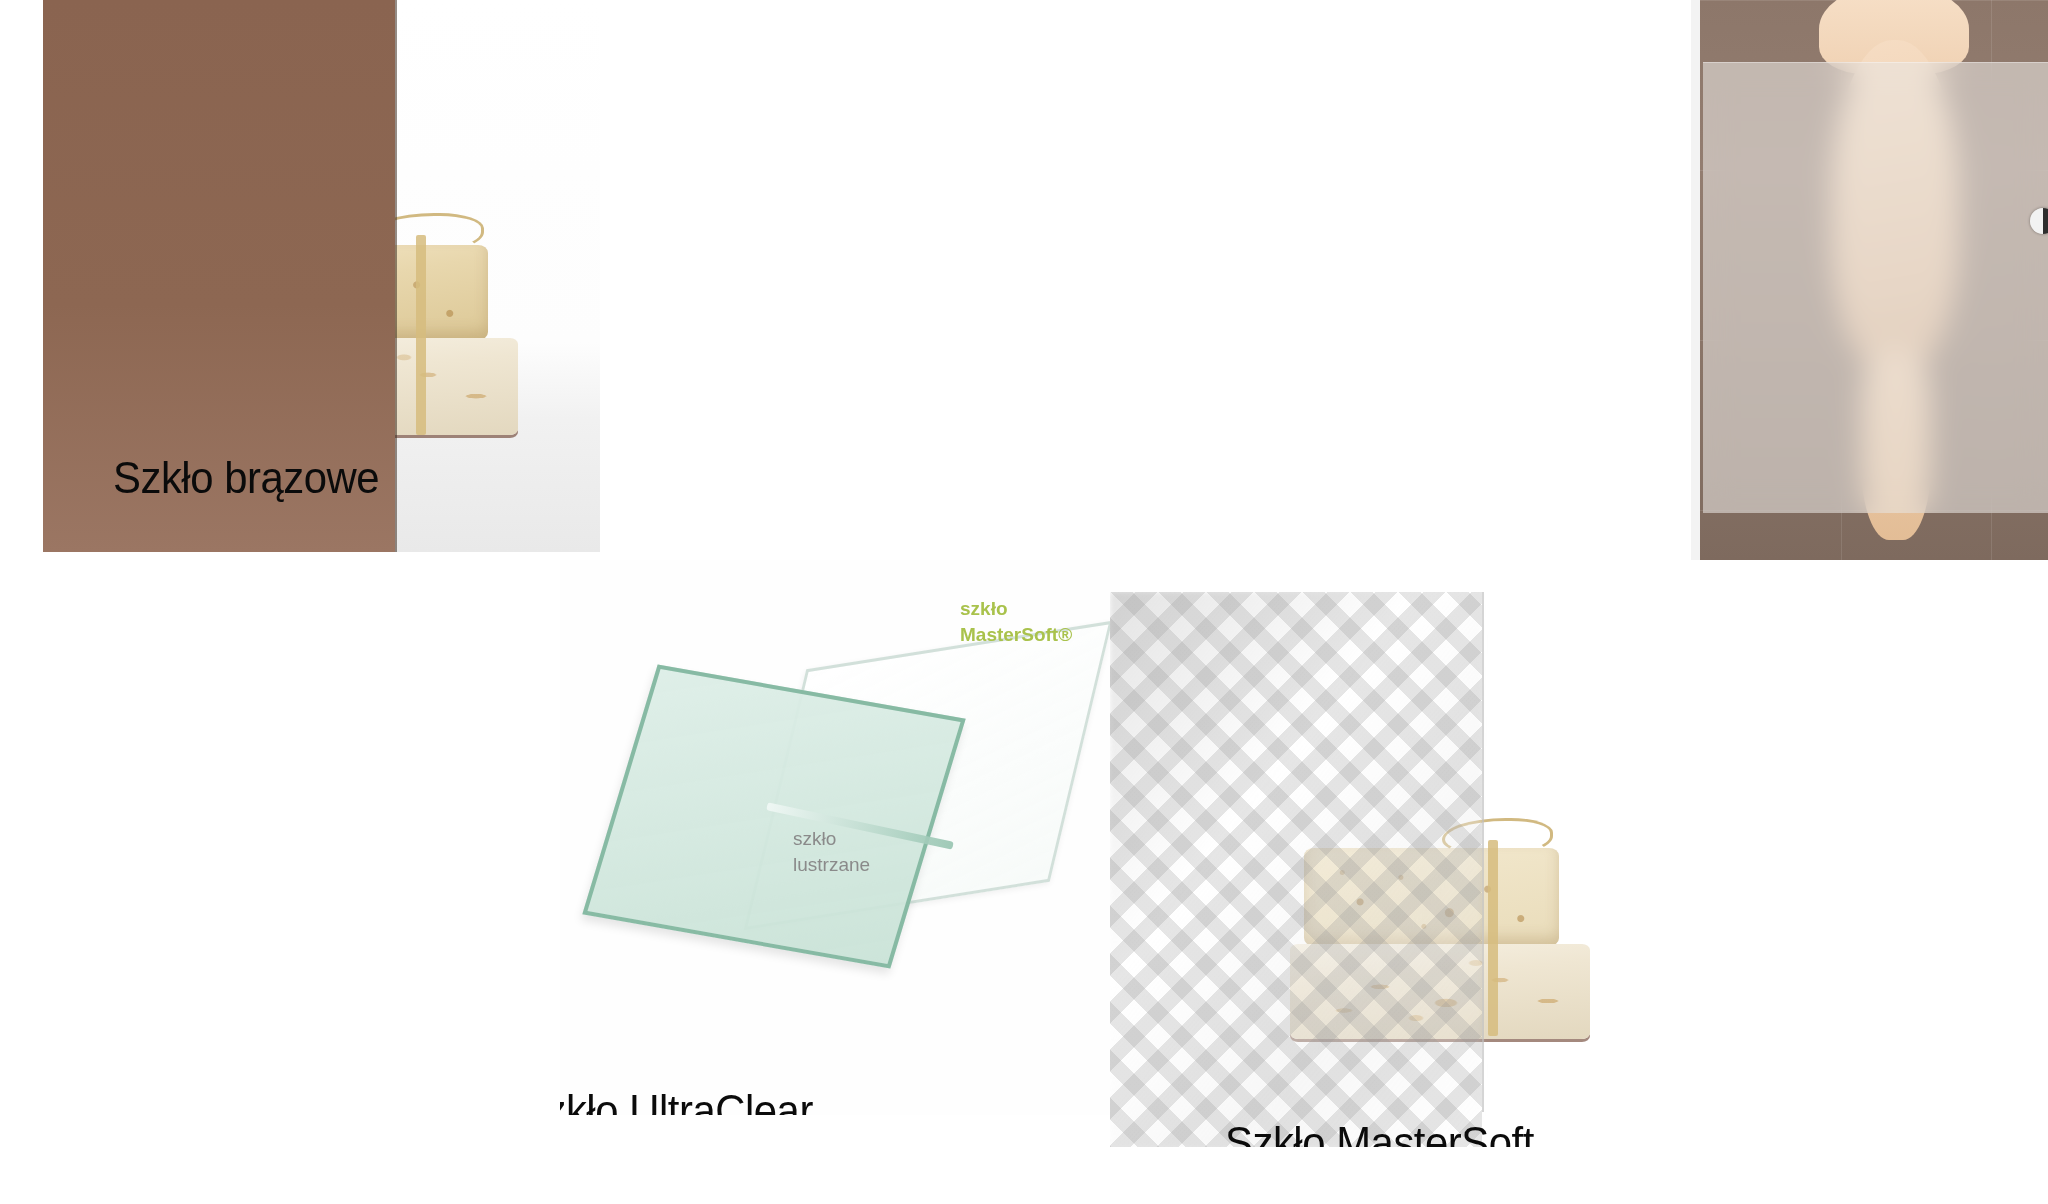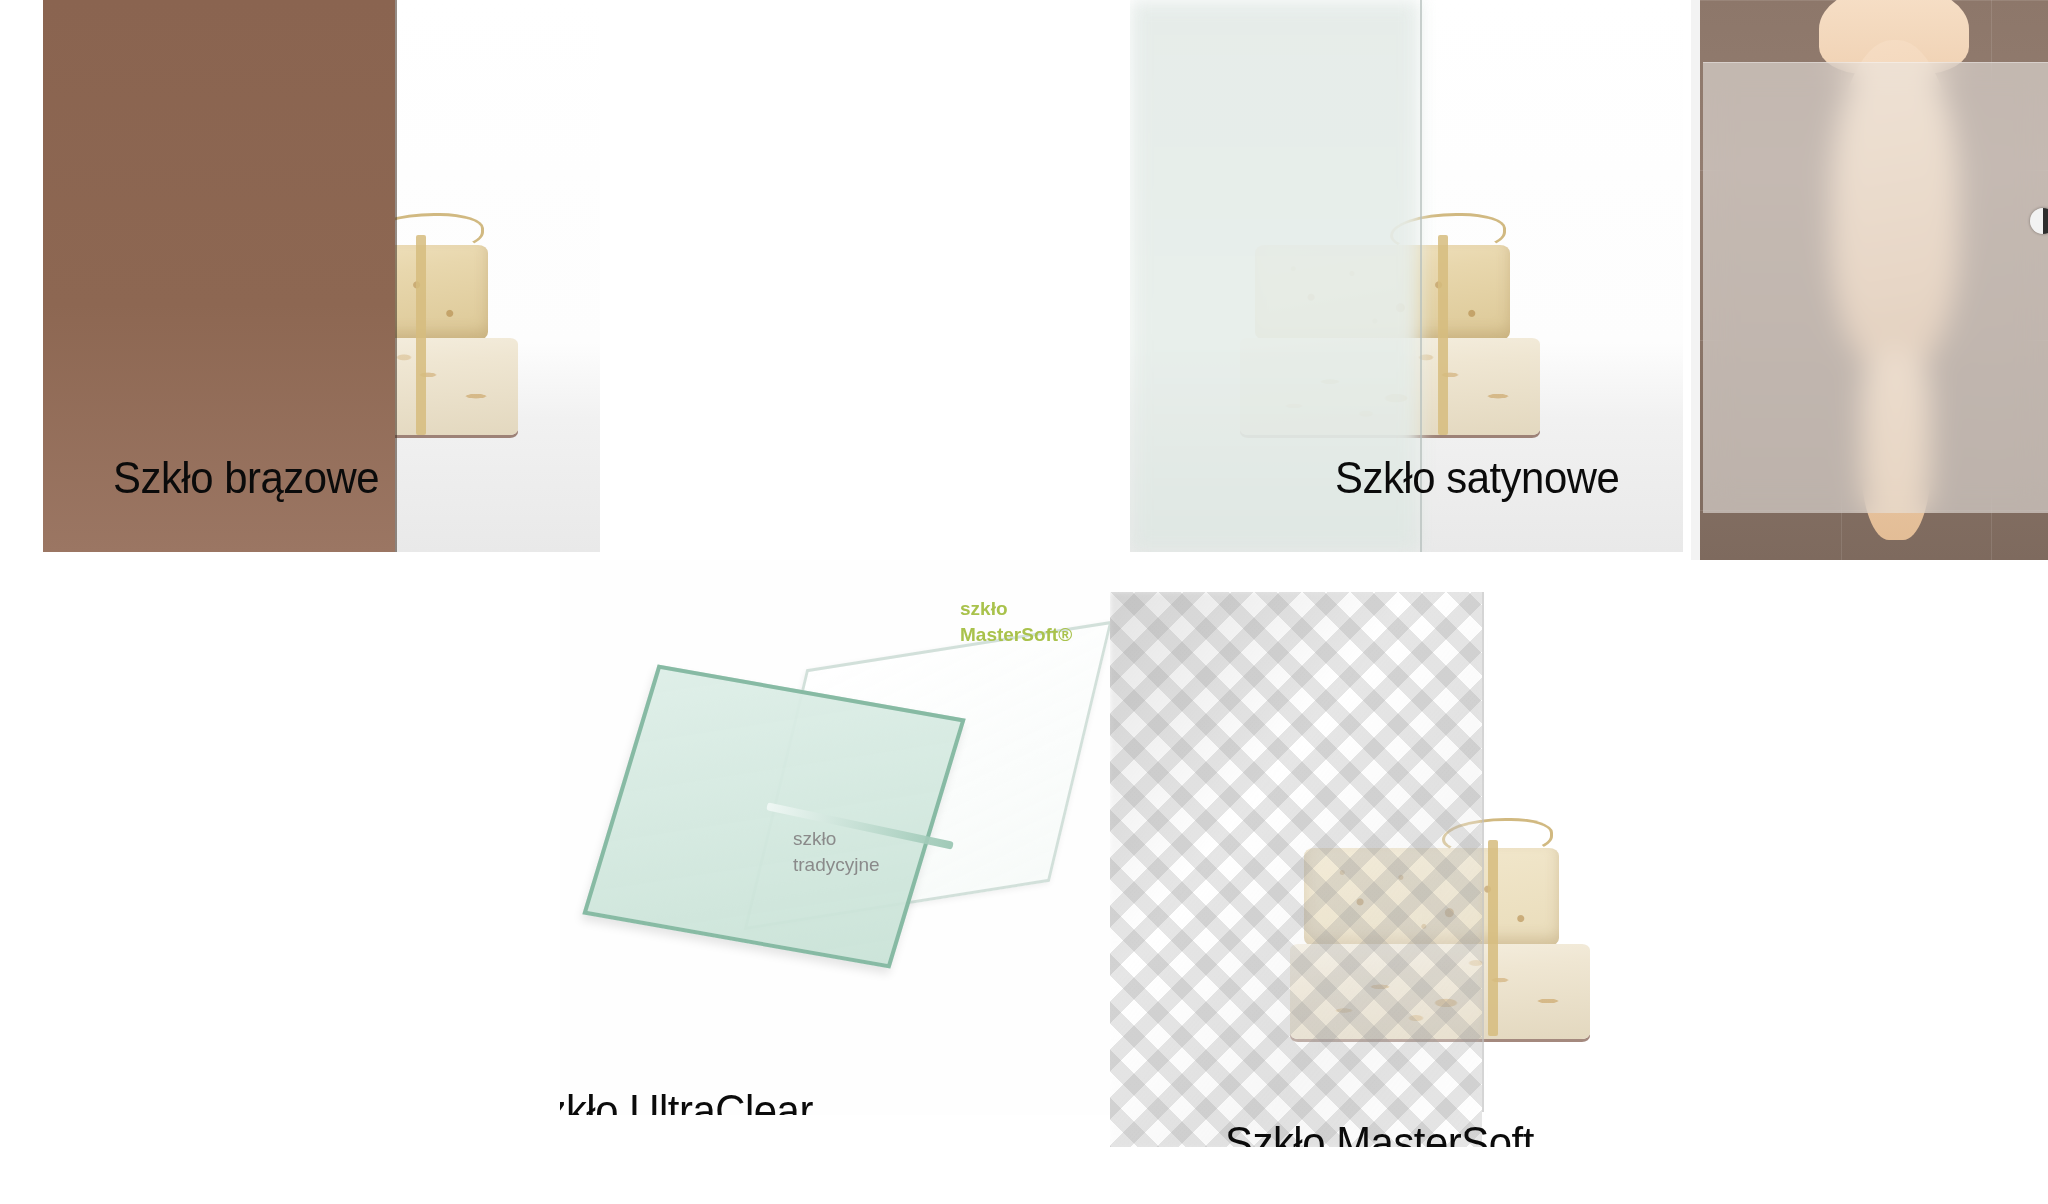--- a/index.html
+++ b/index.html
@@ -141,36 +141,20 @@
         <div class="twine-bow" style="left:150px;top:-22px;width:110px;height:34px;"></div>
       </div>
 
       <div class="glass brown-glass solid" style="width:352px;"></div>
       <div class="glass-edge" style="left:352px;"></div>
     </div>
     <div class="caption cap-row1" style="left:70px;top:452px;">Szkło brązowe</div>
   </div>
 
 
-  <div class="panel" style="left:1130px;top:0px;width:553px;height:552px;">
-    <div class="scene">
-      <div class="bg-right"></div>
-
-      <div class="soap-wrap" style="left:110px;top:235px;width:300px;height:210px;">
-        <div class="soap-top" style="left:15px;top:10px;width:255px;height:95px;"></div>
-        <div class="soap-bot" style="left:0px;top:103px;width:300px;height:97px;"></div>
-        <div class="twine twine-v" style="left:198px;top:0px;height:200px;"></div>
-        <div class="twine-bow" style="left:150px;top:-22px;width:110px;height:34px;"></div>
-      </div>
-
-      <div class="glass satin-glass blurred" style="width:290px;opacity:.92;"></div>
-      <div class="glass-edge" style="left:290px;background:rgba(180,190,186,.7);"></div>
-    </div>
-    <div class="caption cap-row1" style="left:205px;top:452px;">Szkło satynowe</div>
-  </div>
 
   <div class="panel" style="left:1691px;top:0px;width:357px;height:560px;">
     <div class="int-bg"></div>
     <div class="int-tile" style="top:0;bottom:0;"></div>
 
     <div class="shoulders" style="left:128px;top:-16px;width:150px;height:90px;"></div>
     <div class="body-fig" style="left:140px;top:40px;width:128px;height:330px;"></div>
     <div class="legs" style="left:170px;top:350px;width:70px;height:190px;"></div>
 
     <div class="frosted" style="left:12px;top:62px;width:345px;height:450px;"></div>
@@ -189,21 +173,21 @@
                 transform:skewY(10deg) skewX(-16deg);"></div>
     <div class="sheet-edge" style="left:205px;top:262px;width:190px;height:8px;transform:rotate(12deg);
                 background:linear-gradient(90deg,rgba(240,248,245,.95),rgba(150,196,176,.9));"></div>
 
     <div class="uc-tag green" style="left: 400px; top: 36px;">
       <div>szkło</div>
       <div>MasterSoft®</div>
     </div>
     <div class="uc-tag grey" style="left:233px;top:266px;">
       <div>szkło</div>
-      <div>tradycyjne</div>
+      <div>lustrzane</div>
     </div>
 
     <div class="caption cap-row2" style="left:-42px;top:525px;">Szkło UltraClear</div>
   </div>
 
   <div class="panel" style="left:1110px;top:592px;width:573px;height:555px;">
     <div class="ms-bg"></div>
 
     <div class="soap-wrap" style="left:180px;top:248px;width:300px;height:205px;">
       <div class="soap-top" style="left:14px;top:8px;width:255px;height:98px;

